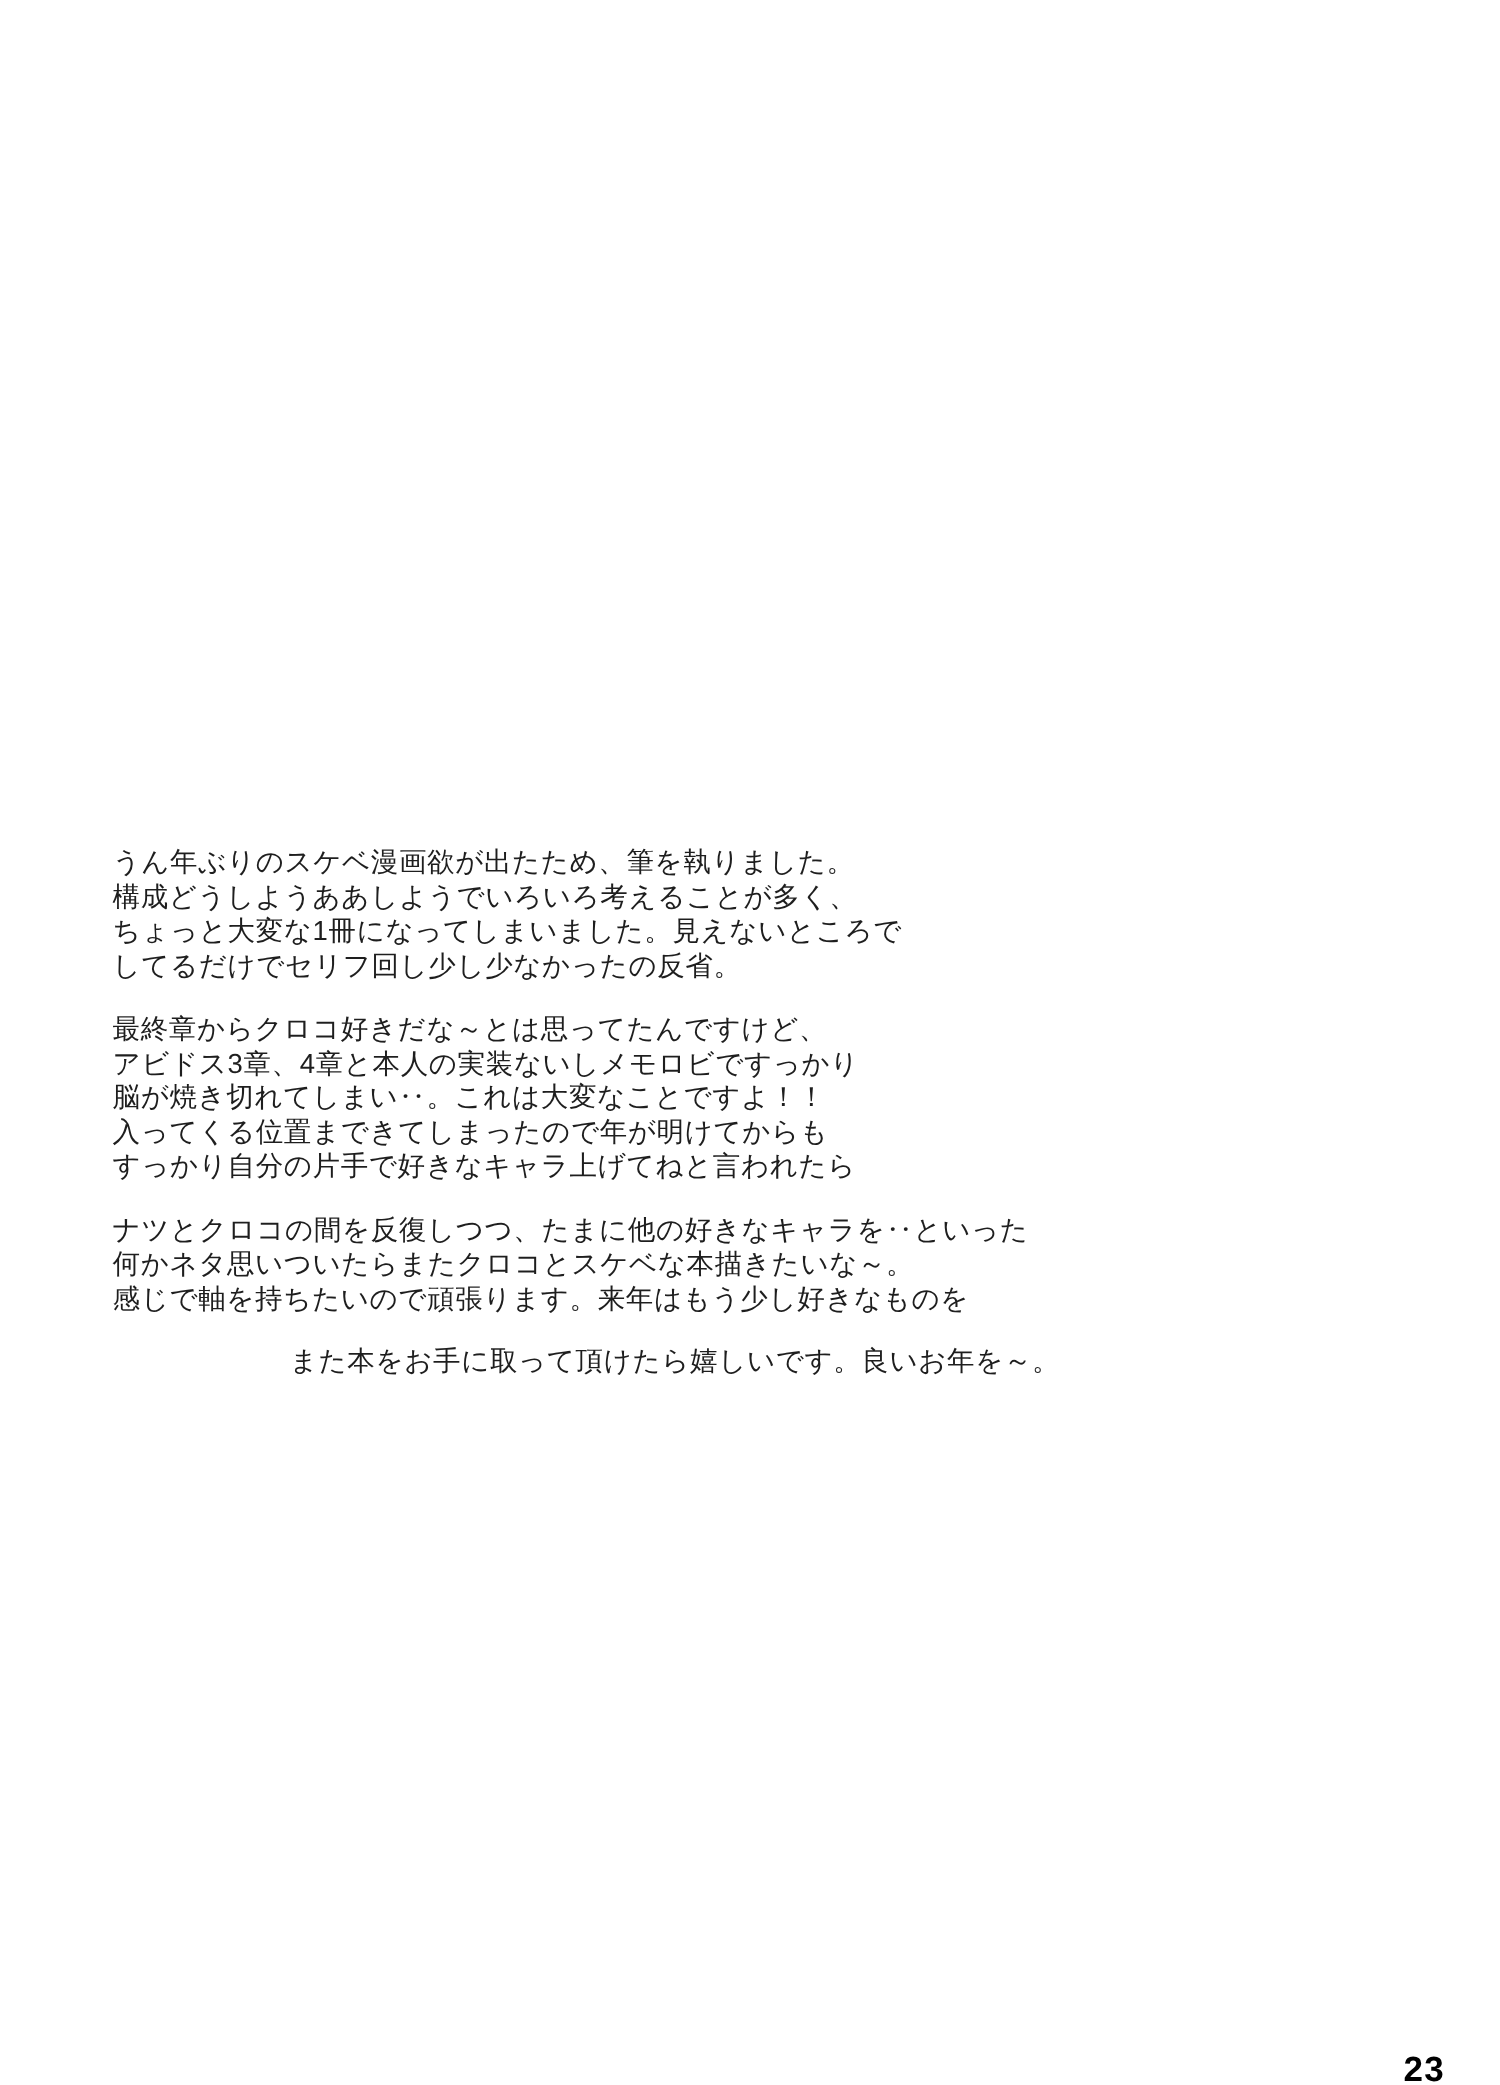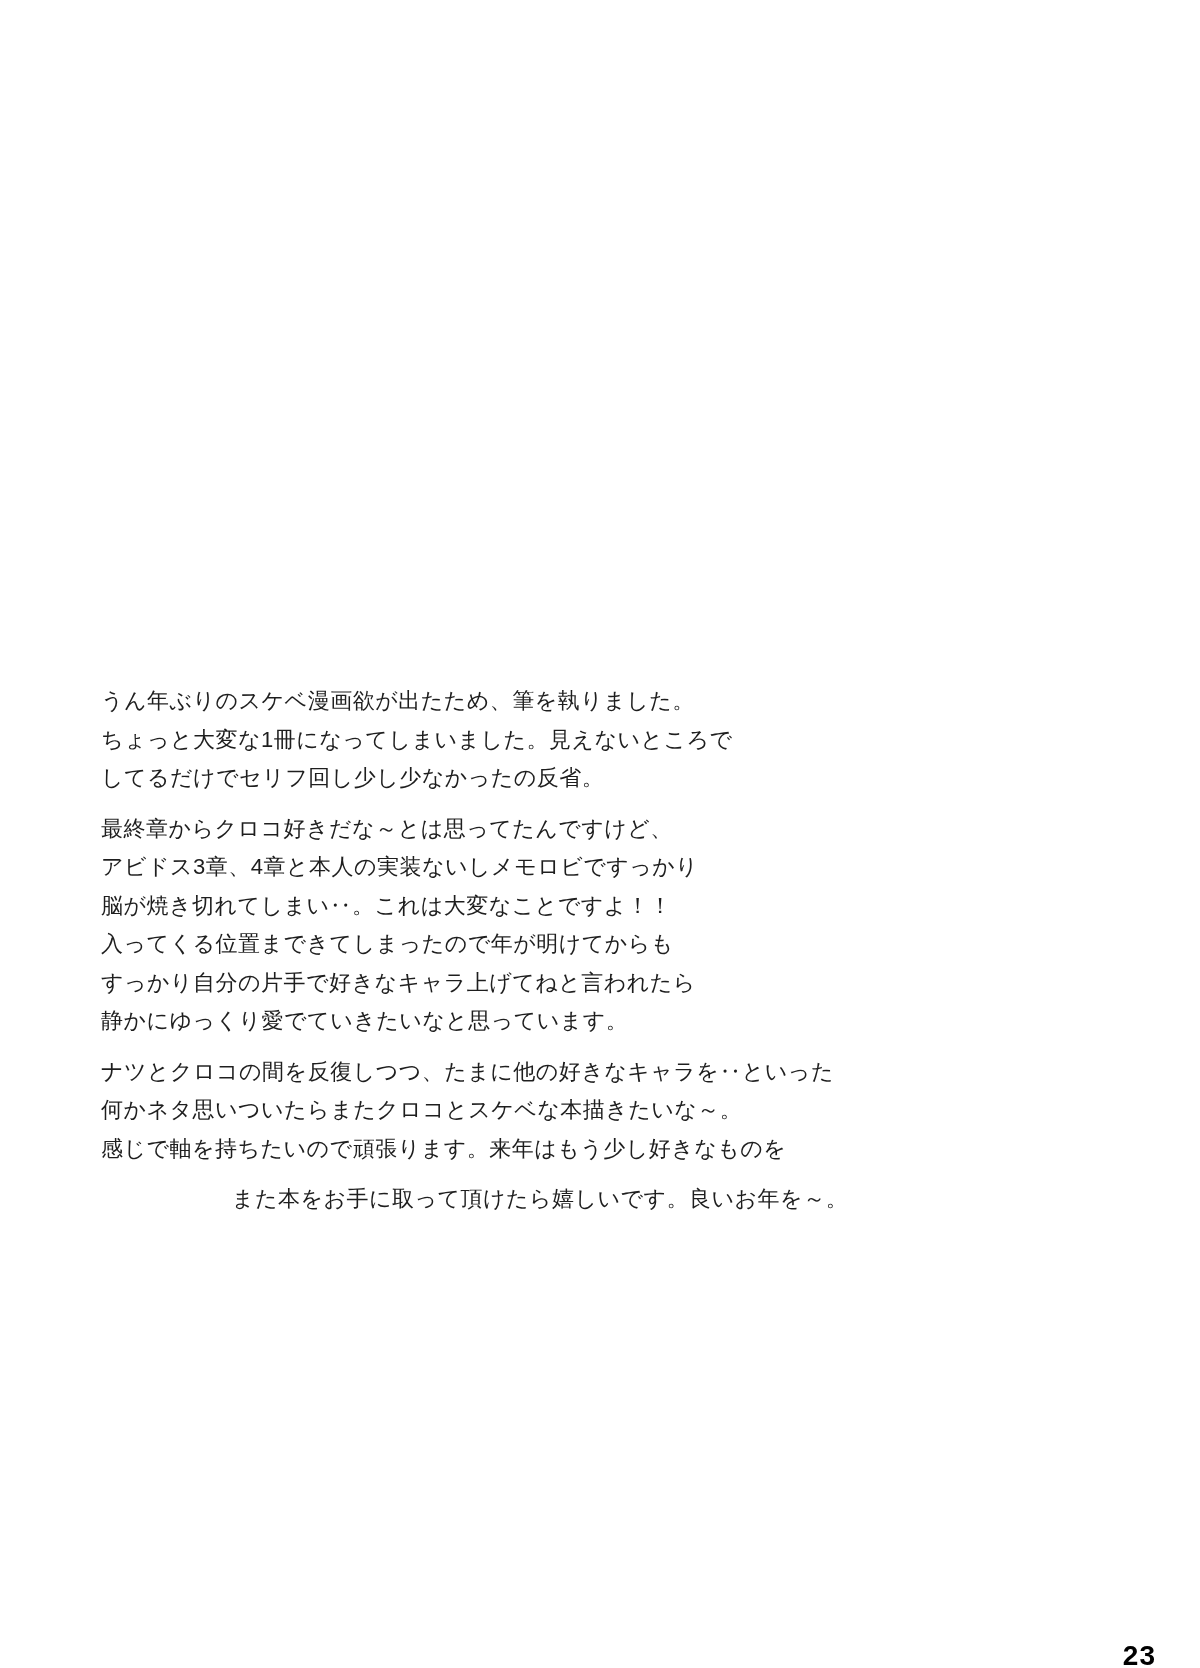--- a/index.html
+++ b/index.html
@@ -27,21 +27,21 @@
     color: #1e1e1e;
   }
   .paragraph {
     margin: 0 0 23px 0;
   }
   .paragraph:last-child {
     margin-bottom: 0;
     text-align: center;
   }
   .line {
-    margin: 11px;
+    margin: 0;
     font-size: 22px;
     line-height: 27.5px;
     letter-spacing: 0.5px;
     white-space: nowrap;
     color: #1e1e1e;
   }
   .page-number {
     position: absolute;
     top: 1640px;
     right: 44px;
@@ -53,31 +53,31 @@
 </style>
 </head>
 <body>
 
 <div class="page">
 
   <div class="afterword">
 
     <div class="paragraph">
       <p class="line">うん年ぶりのスケベ漫画欲が出たため、筆を執りました。</p>
+      <p class="line">構成どうしようああしようでいろいろ考えることが多く、</p>
       <p class="line">ちょっと大変な1冊になってしまいました。見えないところで</p>
       <p class="line">してるだけでセリフ回し少し少なかったの反省。</p>
     </div>
 
     <div class="paragraph">
       <p class="line">最終章からクロコ好きだな～とは思ってたんですけど、</p>
       <p class="line">アビドス3章、4章と本人の実装ないしメモロビですっかり</p>
       <p class="line">脳が焼き切れてしまい‥。これは大変なことですよ！！</p>
       <p class="line">入ってくる位置まできてしまったので年が明けてからも</p>
       <p class="line">すっかり自分の片手で好きなキャラ上げてねと言われたら</p>
-      <p class="line">静かにゆっくり愛でていきたいなと思っています。</p>
     </div>
 
 
     <div class="paragraph">
       <p class="line">ナツとクロコの間を反復しつつ、たまに他の好きなキャラを‥といった</p>
       <p class="line">何かネタ思いついたらまたクロコとスケベな本描きたいな～。</p>
       <p class="line">感じで軸を持ちたいので頑張ります。来年はもう少し好きなものを</p>
     </div>
 
     <div class="paragraph">

